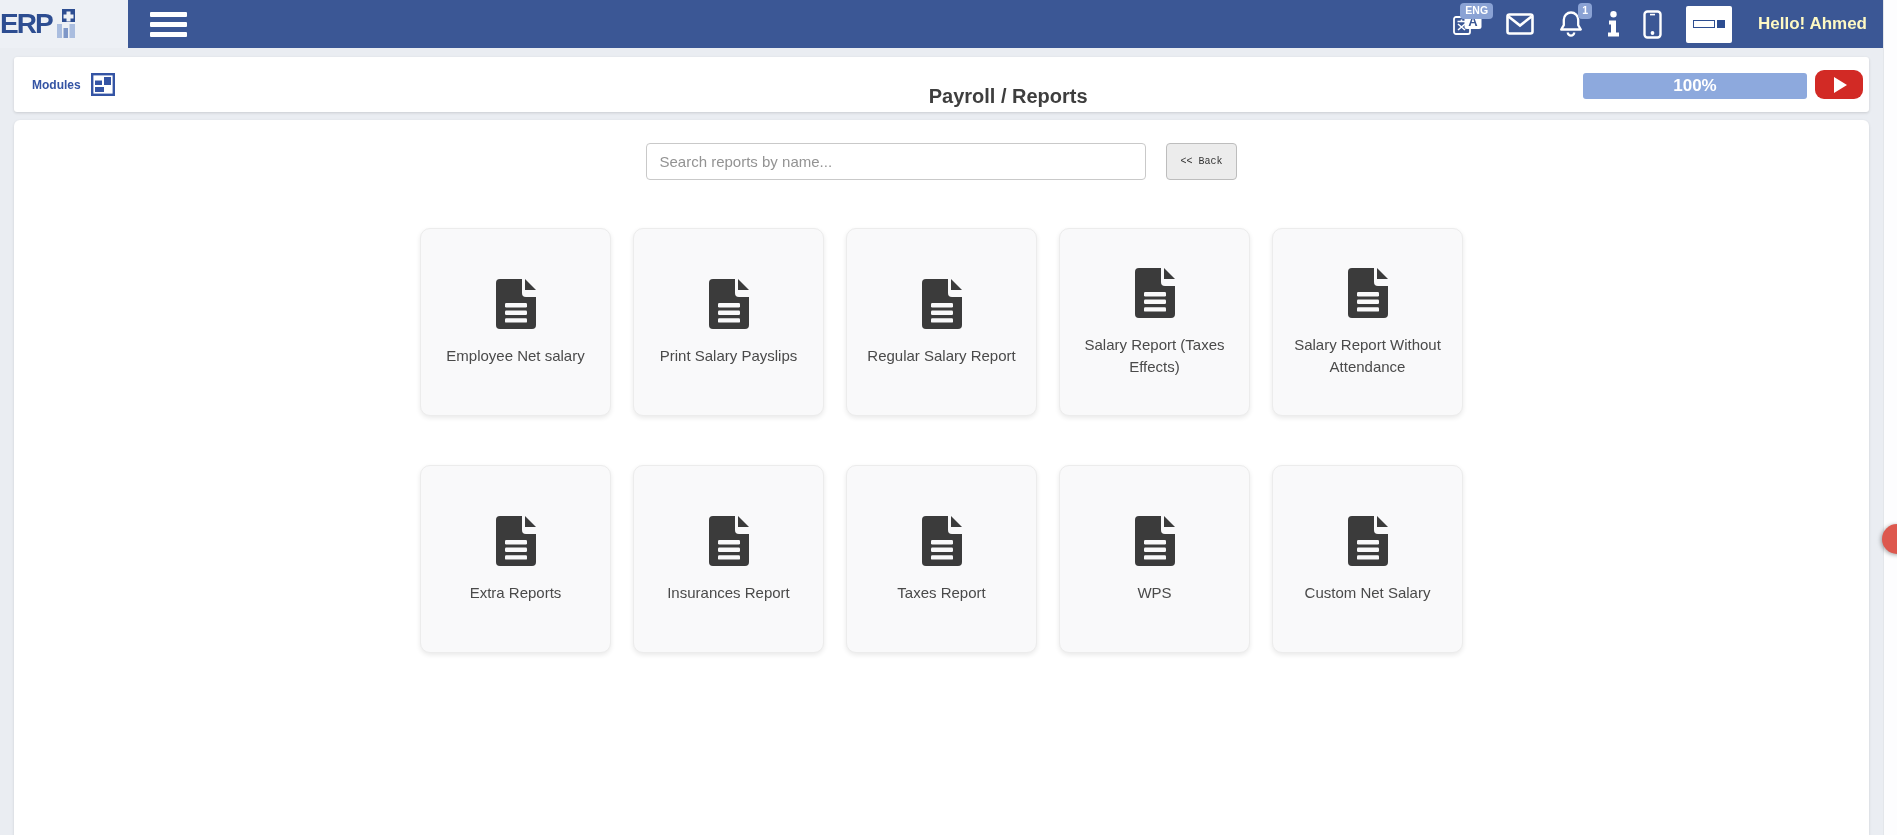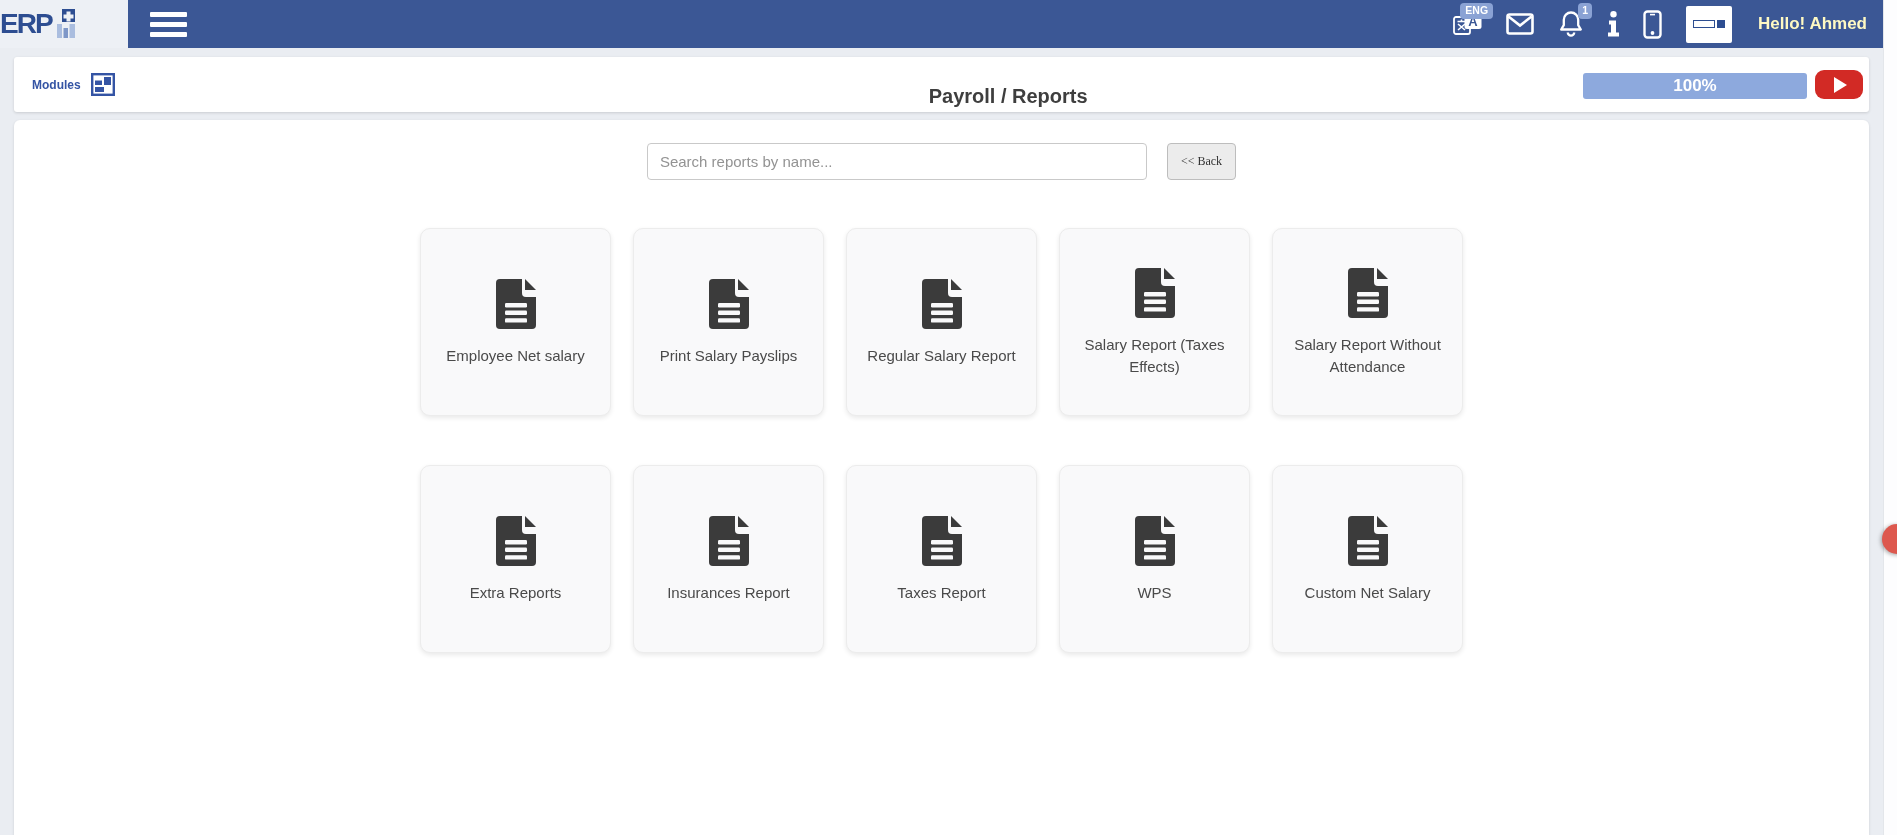--- a/index.html
+++ b/index.html
@@ -47,22 +47,22 @@
 
   
   .content{position:absolute;top:120px;left:14px;width:1855px;height:720px;background:#fff;
     border-radius:6px;box-shadow:0 1px 3px rgba(0,0,0,.12);}
   .search-row{display:flex;justify-content:center;align-items:center;gap:20px;padding-top:23px;}
   .search-input{width:474px;height:35px;border:1px solid #c9c9c9;border-radius:4px;
     padding:0 12px;font-size:15px;color:#444;outline:none;box-sizing:content-box;
     font-family:"Liberation Sans","DejaVu Sans",sans-serif;}
   .search-input::placeholder{color:#939393;}
   .back-btn{height:37px;padding:0 13px;background:#ececec;border:1px solid #bdbdbd;
-    border-radius:4px;font-size:12px;color:#333;cursor:pointer;
-    font-family:Liberation Serif, serif;}
+    border-radius:4px;font-size:10px;color:#333;cursor:pointer;
+    font-family:Liberation Mono, monospace;}
 
   .grid{width:1043px;margin:48px auto 0;display:grid;
     grid-template-columns:repeat(5,191px);gap:49px 22px;}
   .card{width:191px;height:188px;background:#f9f9fa;border:1px solid #ececec;border-radius:10px;
     box-shadow:0 2px 5px rgba(0,0,0,.09);box-sizing:border-box;display:flex;flex-direction:column;
     align-items:center;justify-content:center;gap:15px;padding:0 10px;cursor:pointer;}
   .card-label{font-size:15px;color:#4a4a4a;text-align:center;line-height:1.45;max-width:170px;}
 
   
   .fab{position:absolute;left:1882px;top:524px;width:30px;height:30px;border-radius:50%;

